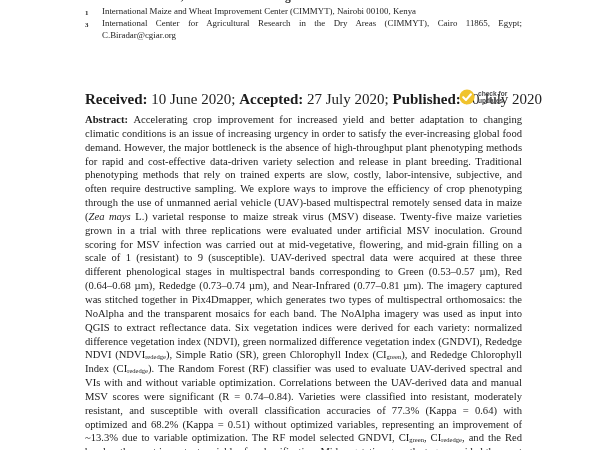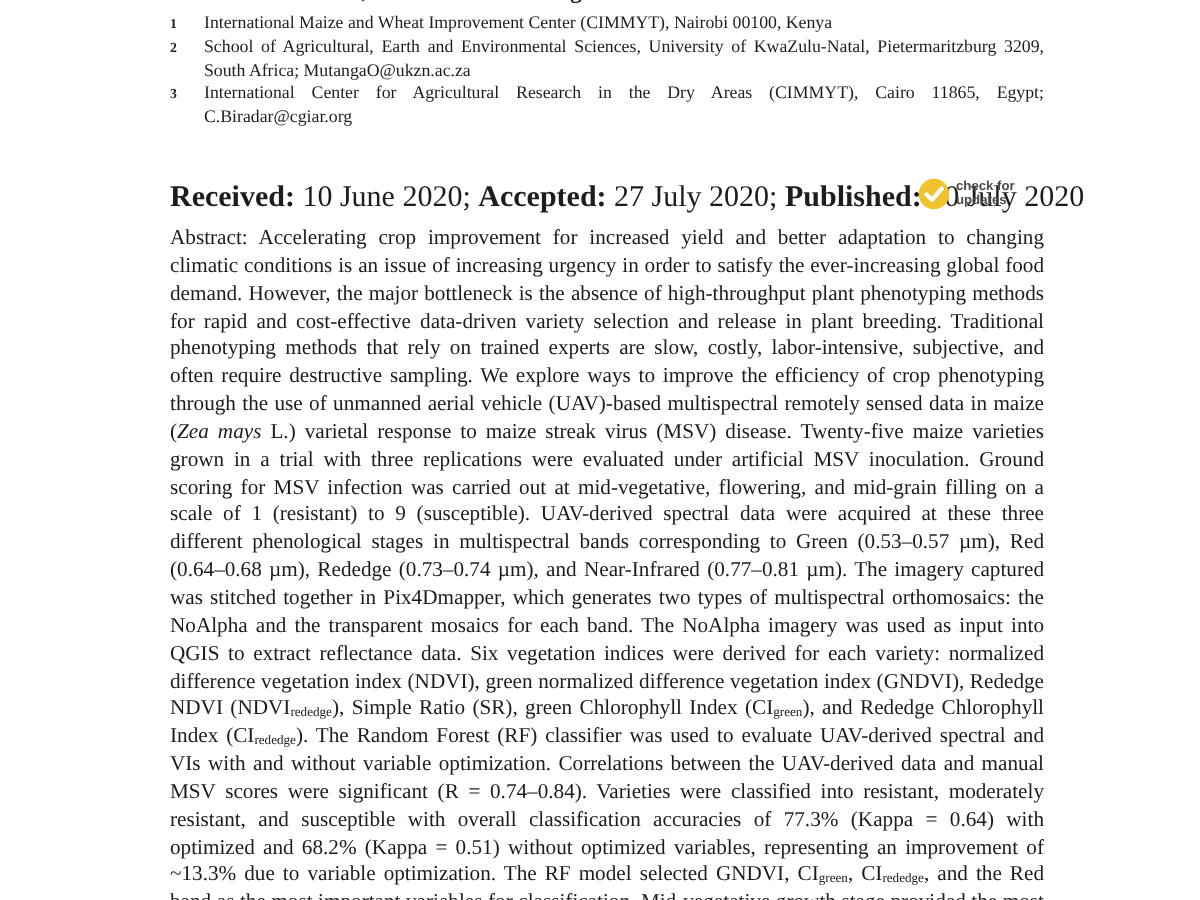--- a/index.html
+++ b/index.html
@@ -70,45 +70,41 @@
 
   
   .abstract {
     position: absolute; left: 85px; top: 113px;
     width: 437px; height: 337px;
     overflow: hidden;
     text-align: justify;
     font-size: 10.6px; line-height: 13.85px;
     color: #1b1b1b;
   }
-  .abstract b { font-weight: 400; }
+  .abstract b { font-weight: 700; }
   .abstract i { }
   .abstract sub {
     font-size: 0.62em;
     line-height: 0;
     vertical-align: -0.18em;
   }
 </style>
 </head>
 <body>
 
 <div class="page">
 
   <div class="clipped-top">
     <span>Walter Chivasa, Onisimo Mutanga and Chandrashekhar Biradar</span>
   </div>
 
   <div class="aff-list">
     <div class="aff-row">
       <span class="aff-marker">1</span>
       <span class="aff-text">International Maize and Wheat Improvement Center (CIMMYT), Nairobi 00100, Kenya</span>
-    </div>
-    <div class="aff-row">
-      <span class="aff-marker">2</span>
-      <span class="aff-text">School of Agricultural, Earth and Environmental Sciences, University of KwaZulu-Natal, Pietermaritzburg 3209, South Africa; MutangaO@ukzn.ac.za</span>
     </div>
     <div class="aff-row">
       <span class="aff-marker">3</span>
       <span class="aff-text">International Center for Agricultural Research in the Dry Areas (CIMMYT), Cairo 11865, Egypt; C.Biradar@cgiar.org</span>
     </div>
   </div>
 
   <div class="dates"><b>Received: </b><span>10 June 2020; </span><b>Accepted: </b><span>27 July 2020; </span><b>Published: </b><span>30 July 2020</span></div>
 
   <div class="badge">

